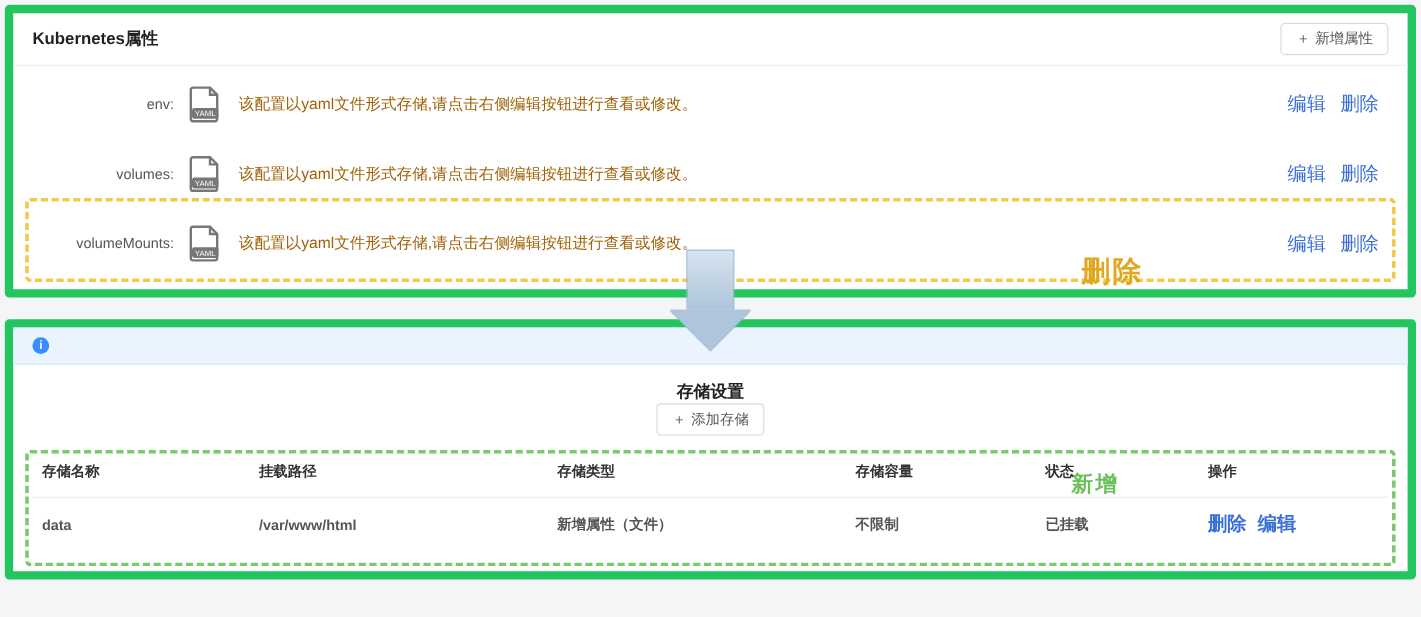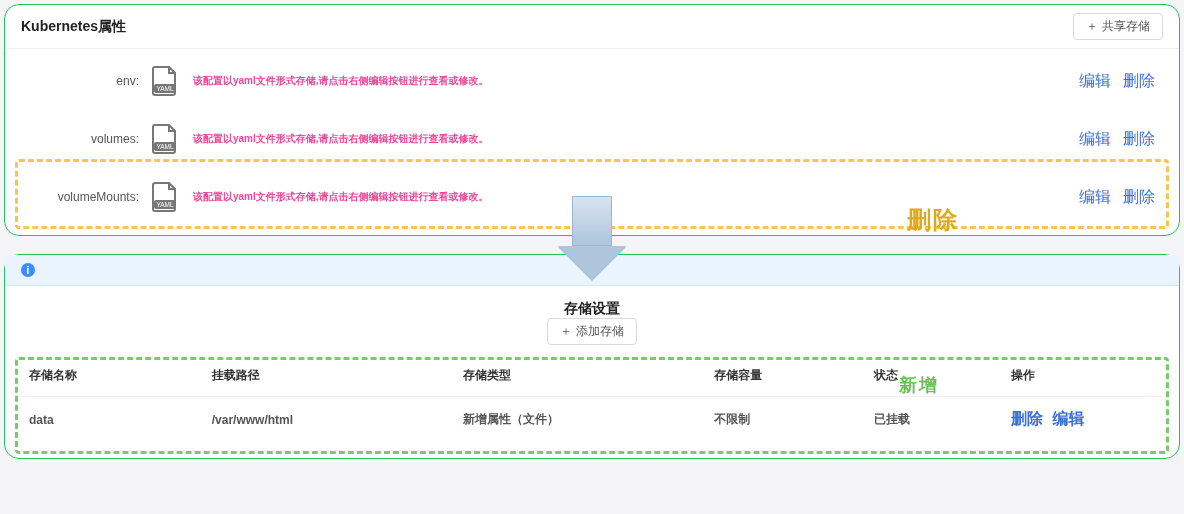--- a/index.html
+++ b/index.html
@@ -6,22 +6,22 @@
   body {
     font-family: -apple-system, BlinkMacSystemFont, "Segoe UI", "PingFang SC", "Microsoft YaHei", sans-serif;
     background: #f5f5f7;
     font-size: 13px;
     color: #333;
     padding: 4px;
     width: 1184px;
   }
   .card {
     background: #fff;
-    border: 1px solid #22c55e;
-    border-radius: 15px;
+    border: 7px solid #22c55e;
+    border-radius: 4px;
     margin-bottom: 8px;
     position: relative;
   }
   .card-header {
     display: flex;
     justify-content: space-between;
     align-items: center;
     padding: 8px 16px;
     border-bottom: 1px solid #f0f0f0;
   }
@@ -50,21 +50,21 @@
     padding-right: 12px;
     font-size: 12px;
     color: #555;
     font-weight: 500;
   }
   .yaml-icon {
     width: 28px; height: 32px; margin-right: 14px;
     flex-shrink: 0;
   }
   .yaml-icon svg { width: 100%; height: 100%; }
-  .k8s-desc { flex: 1; font-size: 10px; color: #ec4899; font-weight: bold; }
+  .k8s-desc { flex: 1; font-size: 13px; color: #a16207; }
   .k8s-actions { display: flex; gap: 12px; padding-right: 8px; }
   .link { color: #3b6fd6; font-size: 16px; cursor: pointer; }
   .dashed-orange {
     position: absolute;
     border: 3px dashed #f2c94c;
     border-radius: 4px;
     pointer-events: none;
     left: 10px; right: 10px;
     top: 110px; bottom: 6px;
   }
@@ -148,21 +148,21 @@
   }
 </style>
 </head>
 <body>
 
 <div class="card">
   <div class="card-header">
     <div class="card-title">Kubernetes属性</div>
     <button class="add-btn">
       <span>＋</span>
-      <span>共享存储</span>
+      <span>新增属性</span>
     </button>
   </div>
   <div class="k8s-body">
 
     <div class="k8s-row">
       <div class="k8s-label">env:</div>
       <div class="yaml-icon">
         <svg viewBox="0 0 28 32">
             <path d="M4 2h14l6 6v20a2 2 0 0 1-2 2H4a2 2 0 0 1-2-2V4a2 2 0 0 1 2-2z" fill="none" stroke="#777" stroke-width="2"></path>
             <path d="M18 2v6h6" fill="none" stroke="#777" stroke-width="2"></path>

